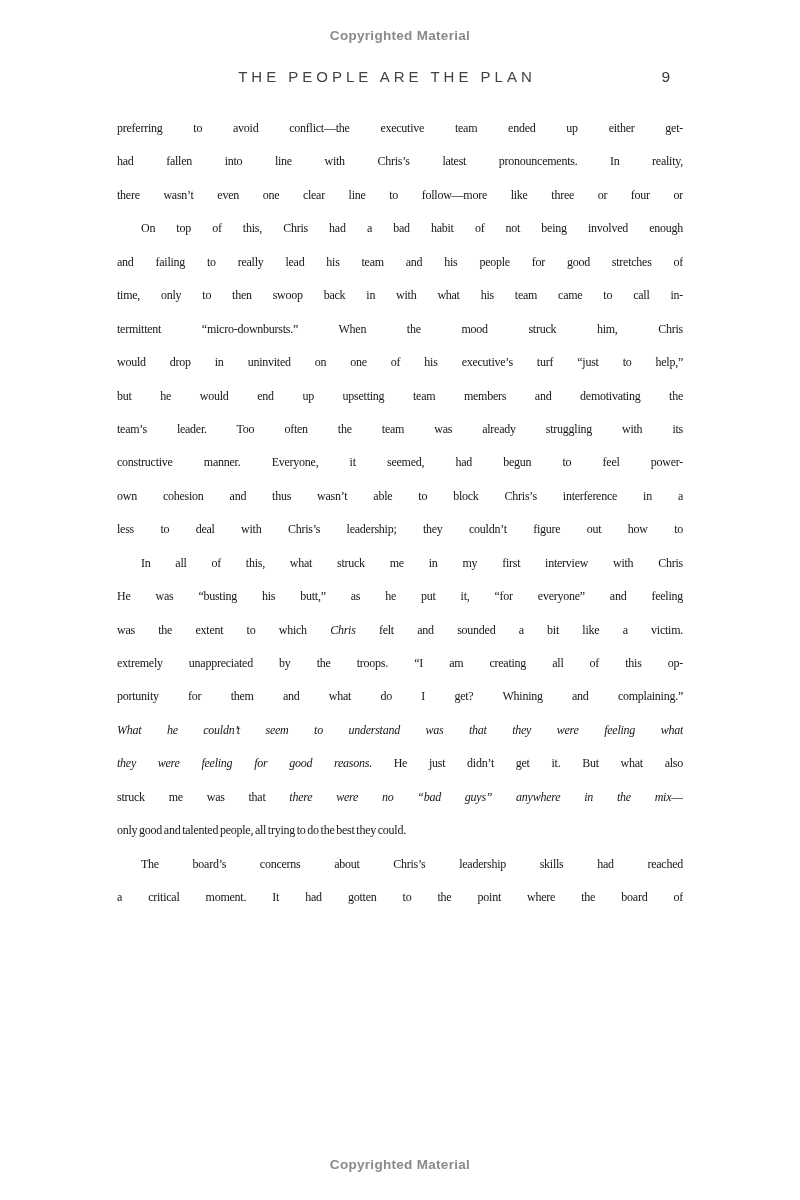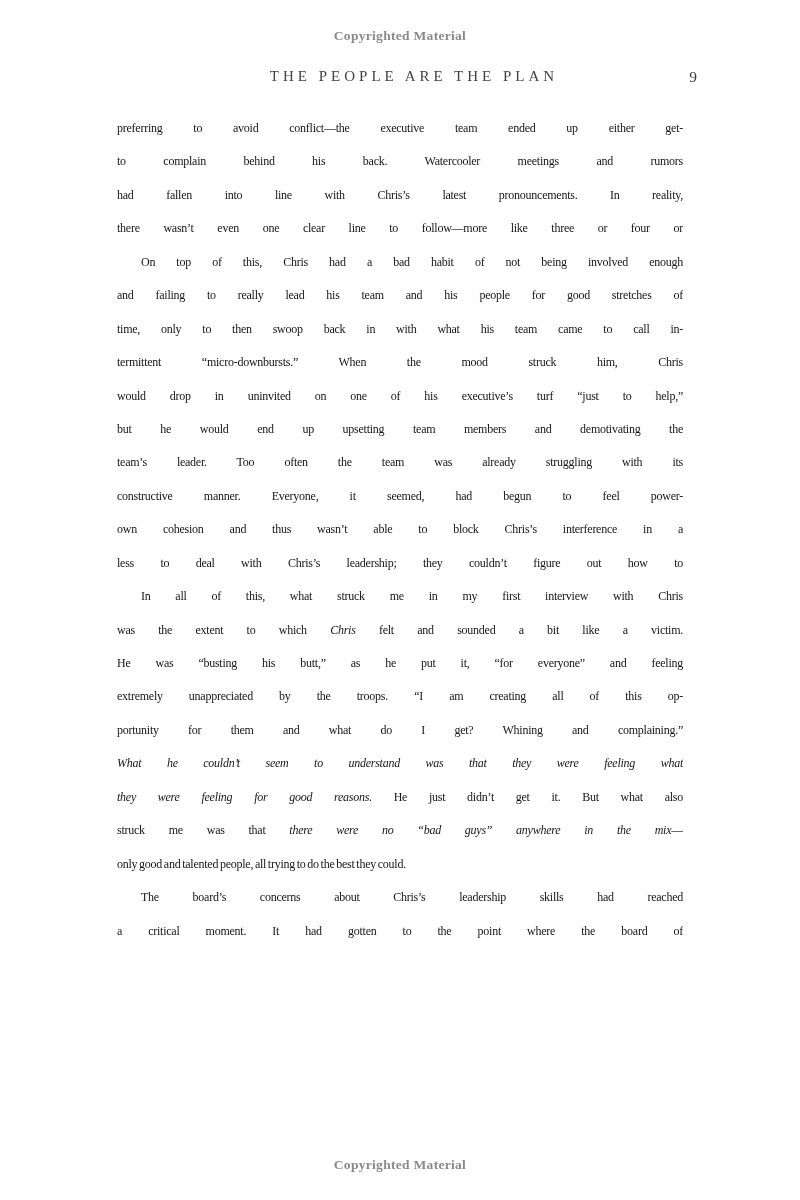--- a/index.html
+++ b/index.html
@@ -10,33 +10,33 @@
     overflow: hidden;
   }
   .page {
     position: relative;
     width: 800px; height: 1200px;
     background: #ffffff;
   }
   .copyright {
     position: absolute; left: 0; width: 100%;
     text-align: center;
-    font-family: Liberation Serif, serif;
+    font-family: Liberation Sans, sans-serif;
     font-weight: bold;
     font-size: 13.5px;
     letter-spacing: 0.3px;
     color: #8a8a8a;
     line-height: 18px;
   }
   .copyright.top { top: 27px; }
   .copyright.bottom { top: 1156px; }
   .running-head {
-    position: absolute; left: 131px; top: 68px;
+    position: absolute; left: 104px; top: 68px;
     width: 566px; height: 22px;
-    font-family: Liberation Serif, serif;
+    font-family: Liberation Sans, sans-serif;
     color: #424242;
   }
   .head-title {
     position: absolute; left: 0; right: 0; top: 0;
     text-align: center;
     font-size: 15px;
     letter-spacing: 4px;
     white-space: nowrap;
   }
   .page-num {
@@ -71,36 +71,35 @@
 <div class="page" style="background: rgb(255, 255, 255);">
   <div class="copyright top" style="color: rgb(138, 138, 138);">Copyrighted Material</div>
 
   <div class="running-head" style="color: rgb(66, 66, 66);">
     <span class="head-title">THE PEOPLE ARE THE PLAN</span>
     <span class="page-num">9</span>
   </div>
 
   <div class="body-text" id="body-text" style="color: rgb(22, 22, 22);">
       <div class="tline"><span>preferring to avoid conflict—the executive team ended up either get-</span></div>
-      <div class="tline"><span>to complain behind his back. Watercooler meetings and rumors</span></div>
       <div class="tline"><span>had fallen into line with Chris’s latest pronouncements. In reality,</span></div>
       <div class="tline"><span>there wasn’t even one clear line to follow—more like three or four or</span></div>
       <div class="tline indent"><span>On top of this, Chris had a bad habit of not being involved enough</span></div>
       <div class="tline"><span>and failing to really lead his team and his people for good stretches of</span></div>
       <div class="tline"><span>time, only to then swoop back in with what his team came to call in-</span></div>
       <div class="tline"><span>termittent “micro-downbursts.” When the mood struck him, Chris</span></div>
       <div class="tline"><span>would drop in uninvited on one of his executive’s turf “just to help,”</span></div>
       <div class="tline"><span>but he would end up upsetting team members and demotivating the</span></div>
       <div class="tline"><span>team’s leader. Too often the team was already struggling with its</span></div>
       <div class="tline"><span>constructive manner. Everyone, it seemed, had begun to feel power-</span></div>
       <div class="tline"><span>own cohesion and thus wasn’t able to block Chris’s interference in a</span></div>
       <div class="tline"><span>less to deal with Chris’s leadership; they couldn’t figure out how to</span></div>
       <div class="tline indent"><span>In all of this, what struck me in my first interview with Chris</span></div>
+      <div class="tline"><span>He was “busting his butt,” as he put it, “for everyone” and feeling</span></div>
       <div class="tline"><span>was the extent to which </span><em>Chris</em><span> felt and sounded a bit like a victim.</span></div>
-      <div class="tline"><span>He was “busting his butt,” as he put it, “for everyone” and feeling</span></div>
       <div class="tline"><span>extremely unappreciated by the troops. “I am creating all of this op-</span></div>
       <div class="tline"><span>portunity for them and what do I get? Whining and complaining.”</span></div>
       <div class="tline"><em>What he couldn’t seem to understand was that they were feeling what</em></div>
       <div class="tline"><em>they were feeling for good reasons</em><span>. He just didn’t get it. But what also</span></div>
       <div class="tline"><span>struck me was that </span><em>there were no “bad guys” anywhere in the mix</em><span>—</span></div>
       <div class="tline final"><span>only good and talented people, all trying to do the best they could.</span></div>
       <div class="tline indent"><span>The board’s concerns about Chris’s leadership skills had reached</span></div>
       <div class="tline"><span>a critical moment. It had gotten to the point where the board of</span></div>
     </div>
 

